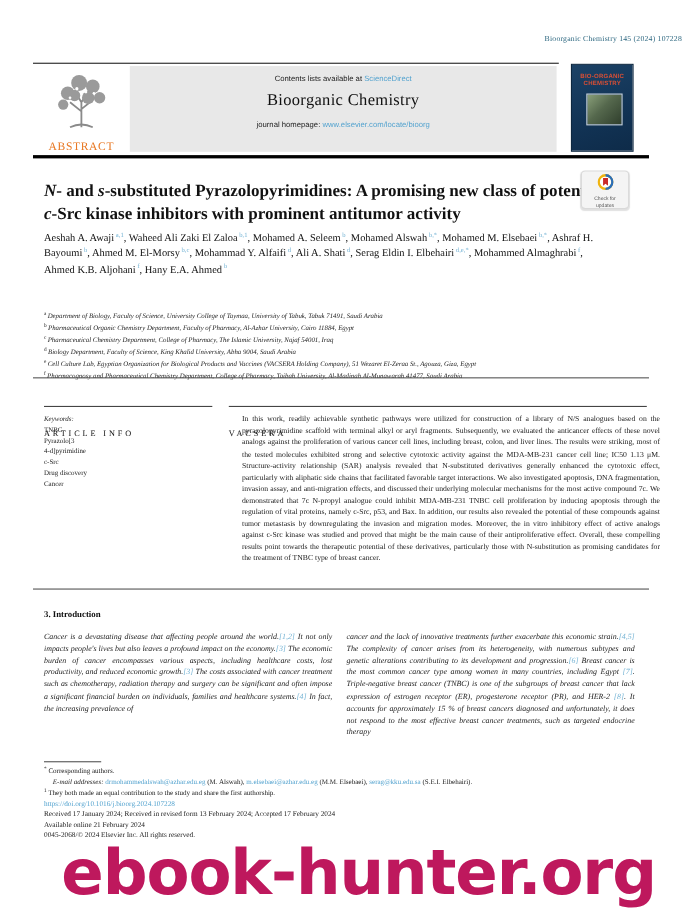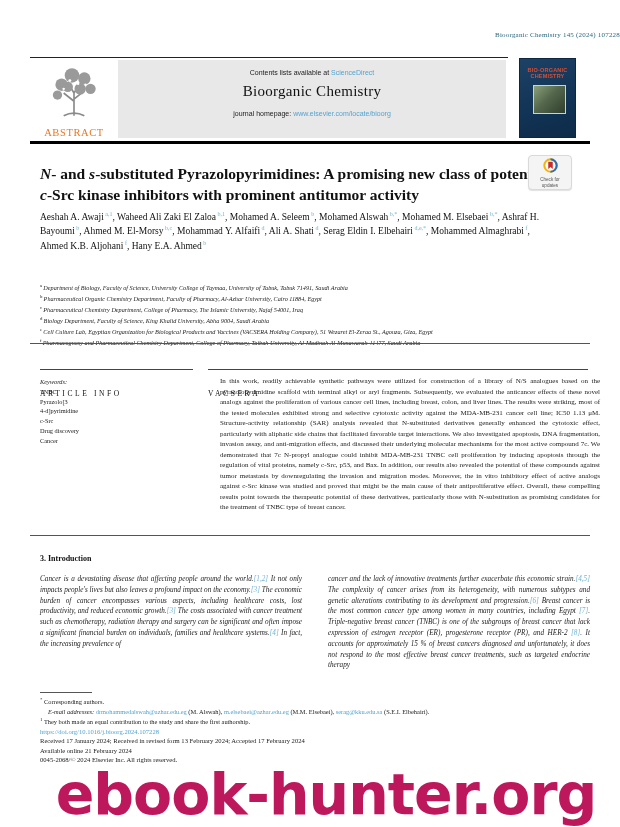--- a/index.html
+++ b/index.html
@@ -49,21 +49,21 @@
   .underline{position:absolute;top:369px;height:1px;background:#444;}
   .kwblock{position:absolute;left:40px;top:377px;width:150px;font-size:6.3px;line-height:1.55;color:#222;}
   .kwlabel{font-style:italic;}
   .abstract{position:absolute;left:220px;top:376px;width:380px;font-size:7px;line-height:1.5;
             text-align:justify;color:#1b1b1b;}
   
   .sechead{position:absolute;left:40px;top:554px;font-size:8px;font-weight:bold;color:#111;}
   .col{position:absolute;top:574px;width:262px;font-size:7.2px;line-height:1.5;
        text-align:justify;color:#1b1b1b;font-style:italic;}
   .col.left{left:40px;}
-  .col.right{left:328px;}
+  .col.right{left:315px;}
   .ref{color:#74b3d4;cursor:pointer;}
   
   .fnrule{position:absolute;left:40px;top:692px;width:52px;height:1px;background:#555;}
   .footnotes{position:absolute;left:40px;top:696px;width:545px;font-size:6.4px;line-height:1.5;color:#222;}
   .footnotes .em-label{font-style:italic;}
   .footnotes sup{font-size:4.8px;}
   .footer{position:absolute;left:40px;top:727px;width:545px;font-size:6.6px;line-height:1.42;color:#222;}
   .watermark{position:absolute;left:16px;top:761px;width:620px;text-align:center;
              font-family:"DejaVu Sans","Liberation Sans",sans-serif;font-weight:bold;
              font-size:57px;letter-spacing:-1px;color:#be185d;white-space:nowrap;}

